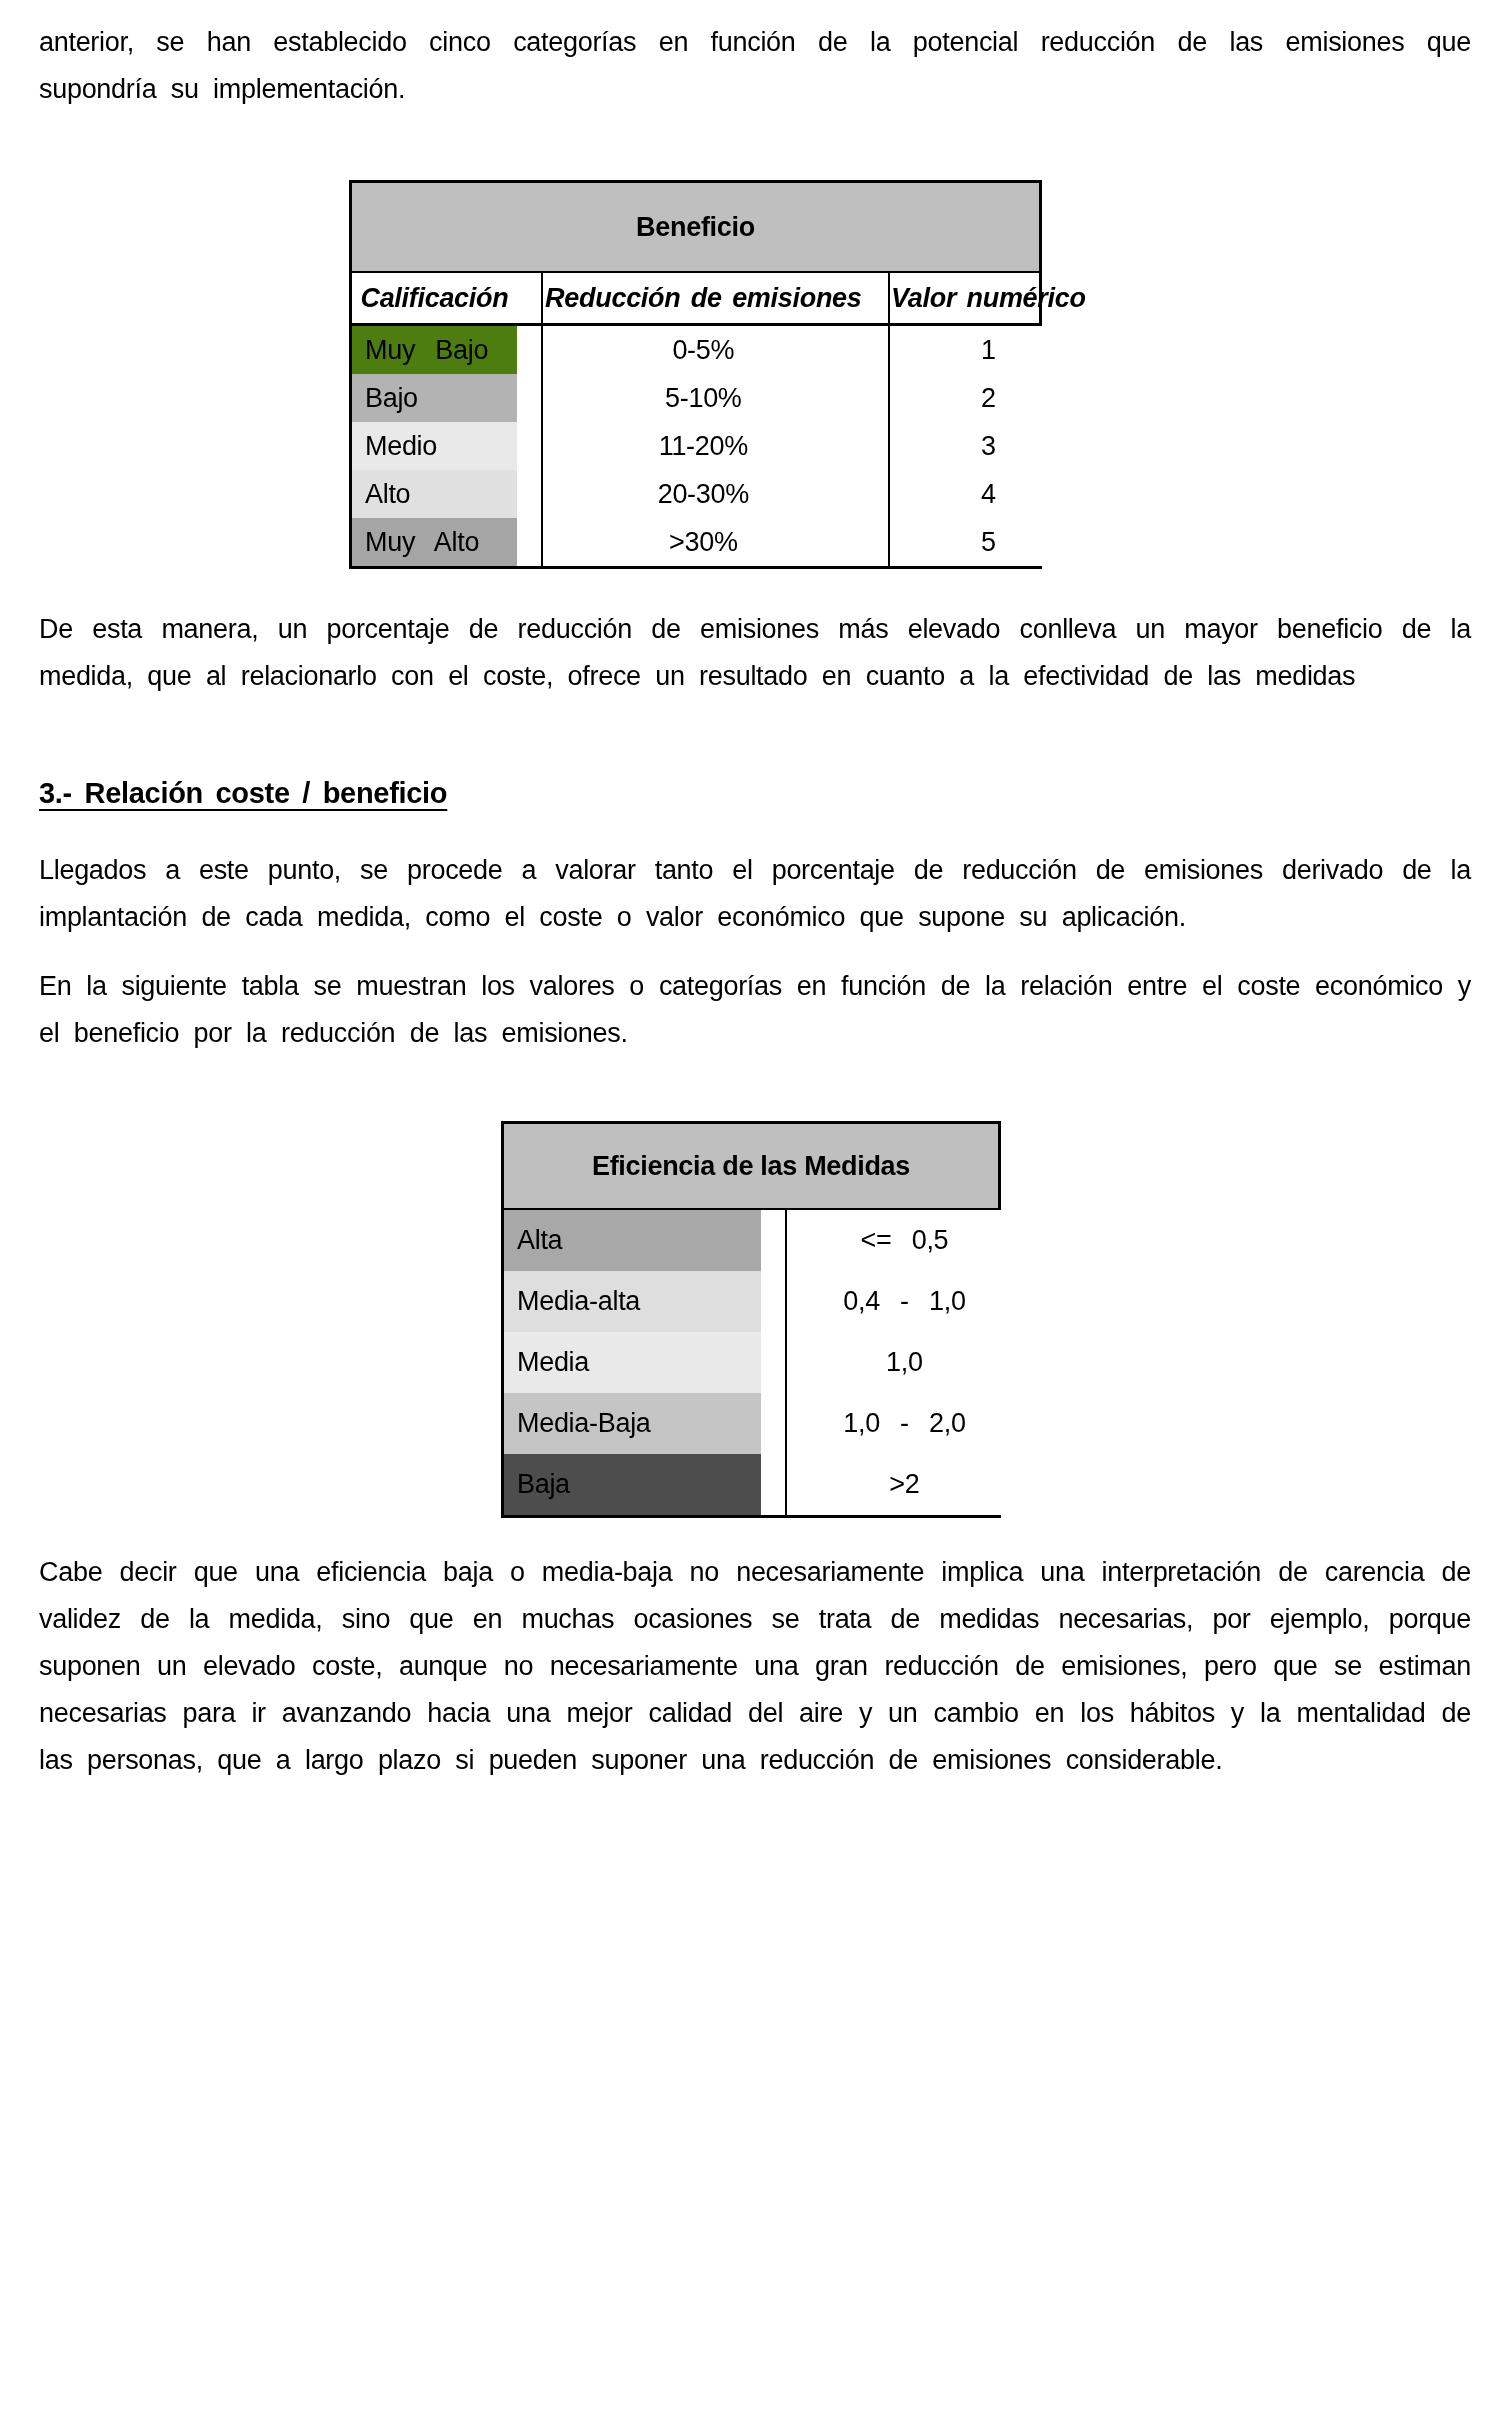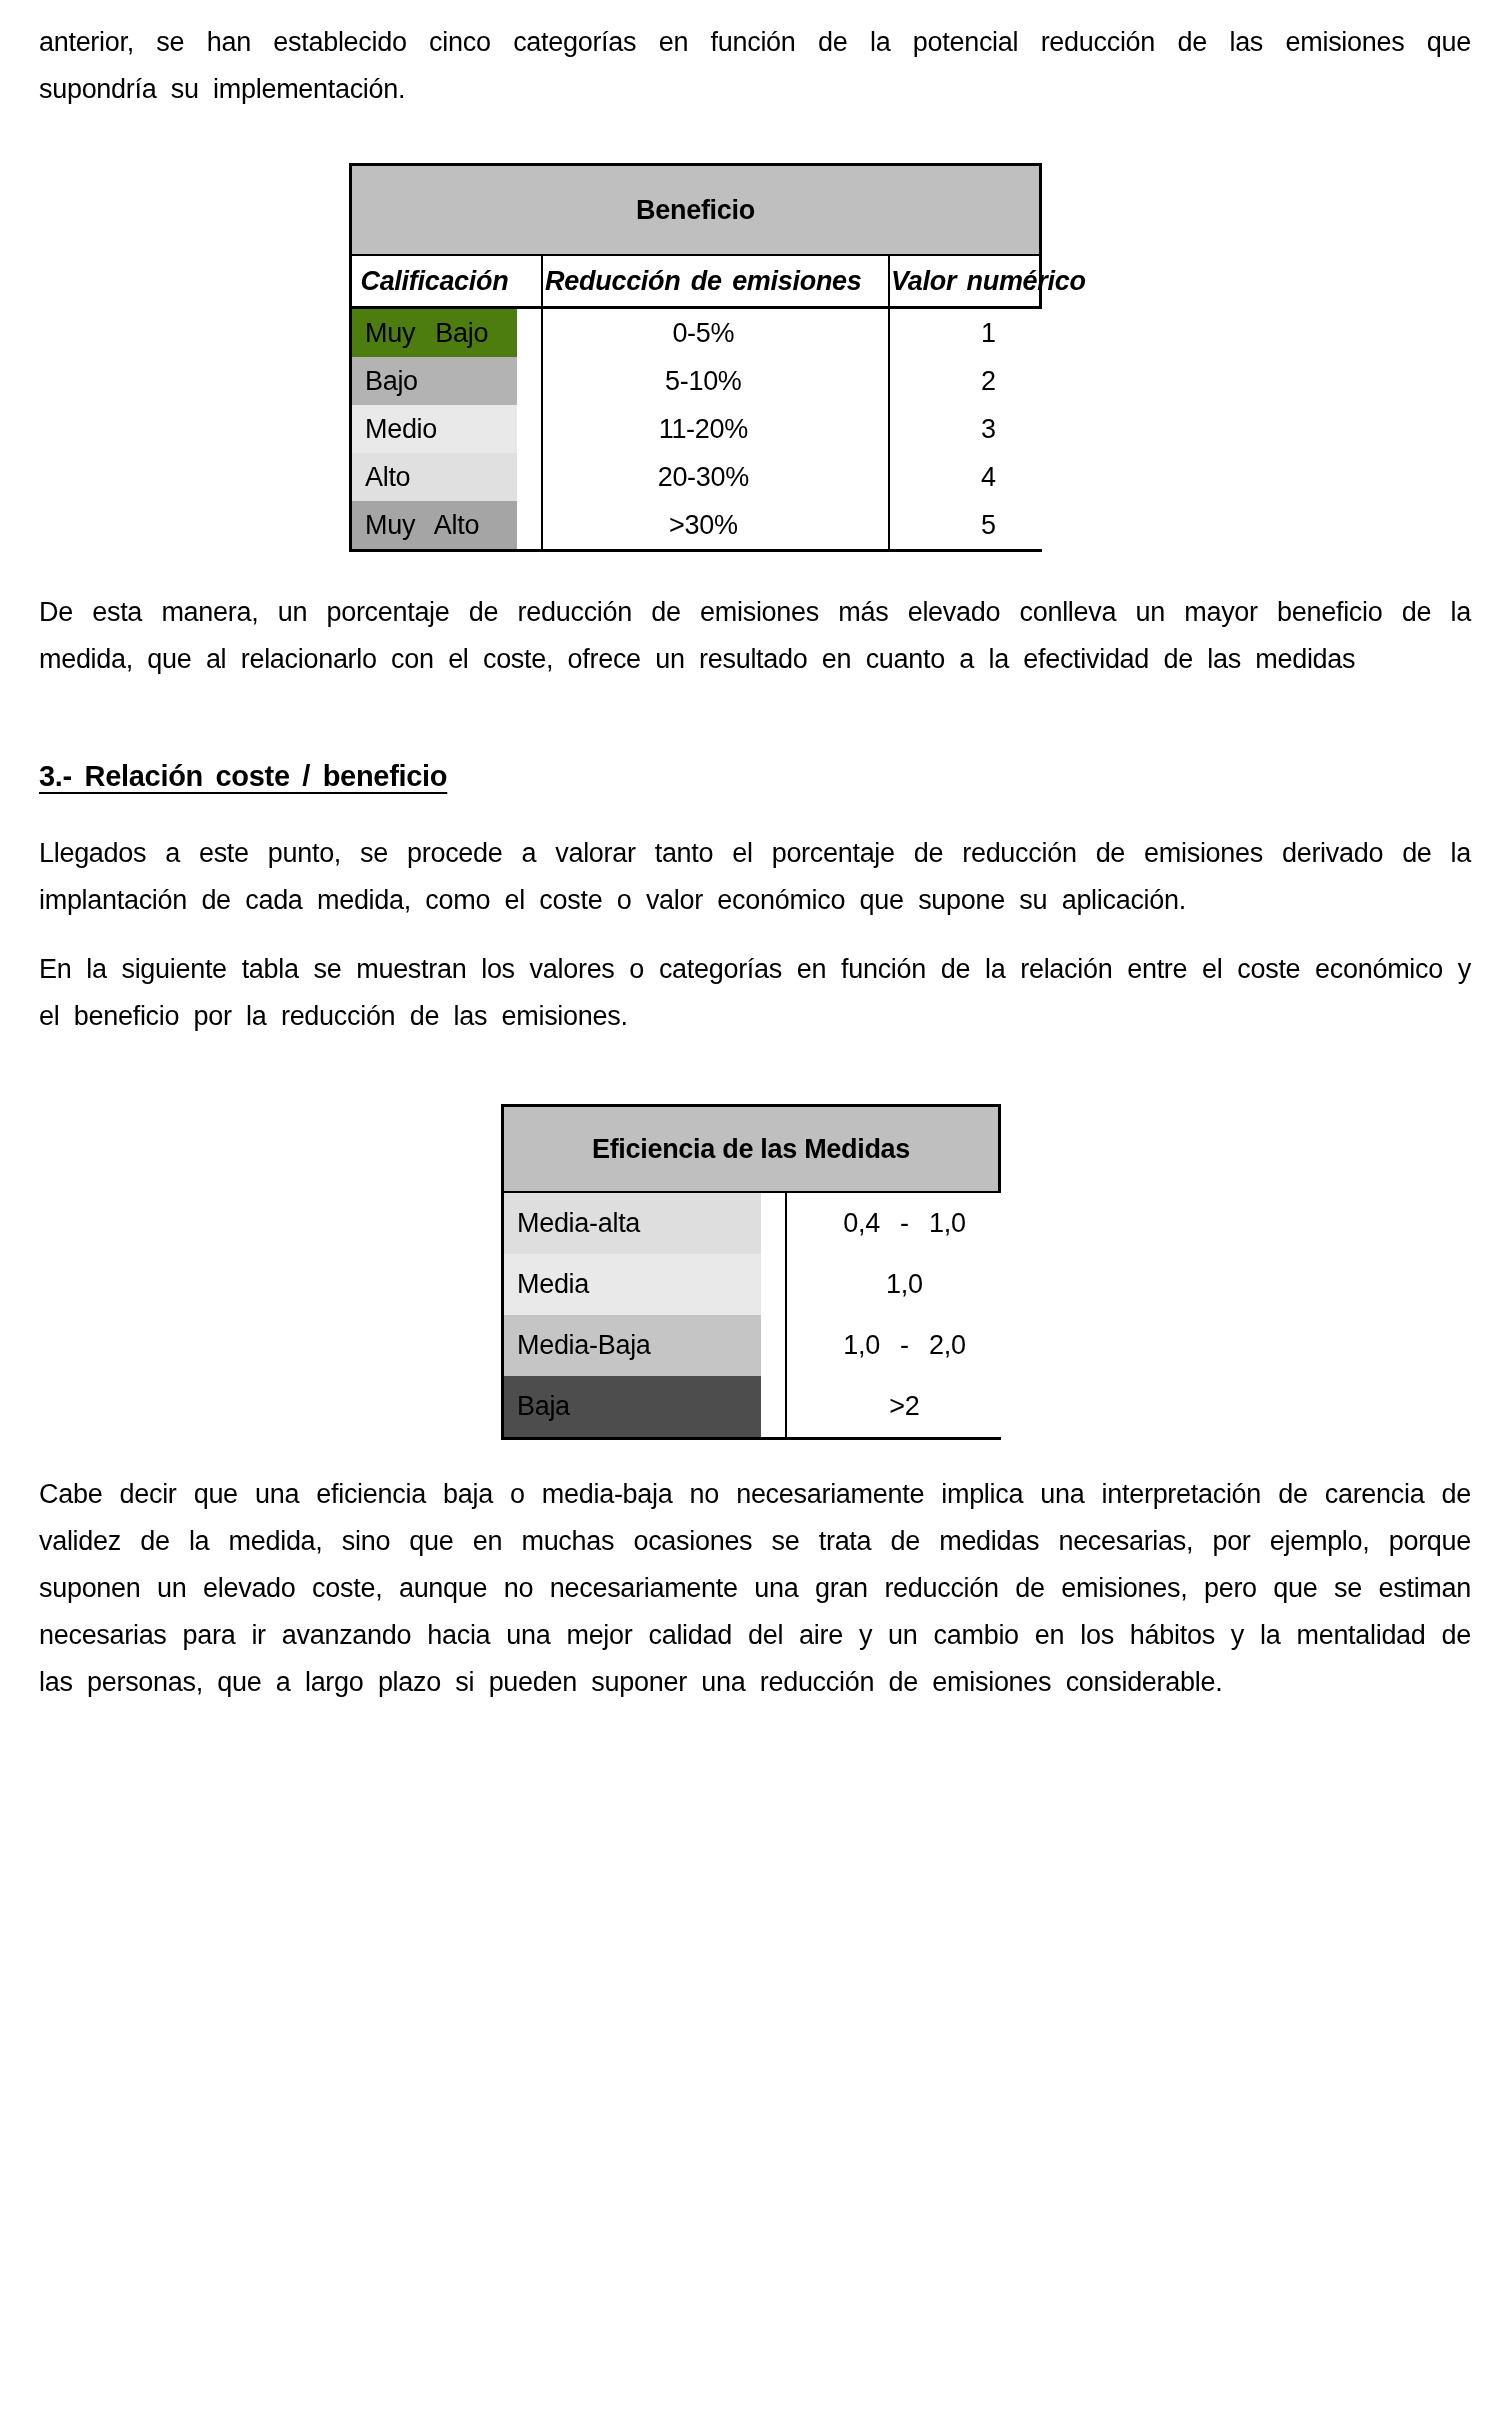--- a/index.html
+++ b/index.html
@@ -36,21 +36,21 @@
   }
   .p3{margin-top:37px;}
   .p4{margin-top:22px;}
   .p5{margin-top:30.5px;}
 
   .doc-table{
     box-sizing:border-box;
     border:3.2px solid #000;
     background:#ffffff;
   }
-  .t1{width:693px;margin:50px 0 0 349px;}
+  .t1{width:693px;margin:67px 0 0 349px;}
   .t2{width:500px;margin:64px 0 0 501px;}
 
   .t-title{
     display:flex;align-items:center;justify-content:center;
     font-weight:bold;font-size:27px;letter-spacing:-0.3px;
     border-bottom:2.4px solid #000;
   }
   .t1 .t-title{height:88px;}
   .t2 .t-title{height:84px;}
 
@@ -137,20 +137,24 @@
   <h3 class="heading">3.- Relación coste / beneficio</h3>
 
   <p class="para p3">Llegados a este punto, se procede a valorar tanto el porcentaje de reducción de emisiones derivado de la implantación de cada medida, como el coste o valor económico que supone su aplicación.</p>
 
   <p class="para p4">En la siguiente tabla se muestran los valores o categorías en función de la relación entre el coste económico y el beneficio por la reducción de las emisiones.</p>
 
   <div class="doc-table t2">
     <div class="t-title" style="background: rgb(191, 191, 191);">Eficiencia de las Medidas</div>
     <div id="efficiency-rows">
         <div class="trow">
+          <div class="tcell label-cell" style="background: rgb(168, 168, 168);">Alta</div>
+          <div class="tcell value-cell">&lt;= 0,5</div>
+        </div>
+        <div class="trow">
           <div class="tcell label-cell" style="background: rgb(222, 222, 222);">Media-alta</div>
           <div class="tcell value-cell">0,4 - 1,0</div>
         </div>
         <div class="trow">
           <div class="tcell label-cell" style="background: rgb(233, 233, 233);">Media</div>
           <div class="tcell value-cell">1,0</div>
         </div>
         <div class="trow">
           <div class="tcell label-cell" style="background: rgb(197, 197, 197);">Media-Baja</div>
           <div class="tcell value-cell">1,0 - 2,0</div>

